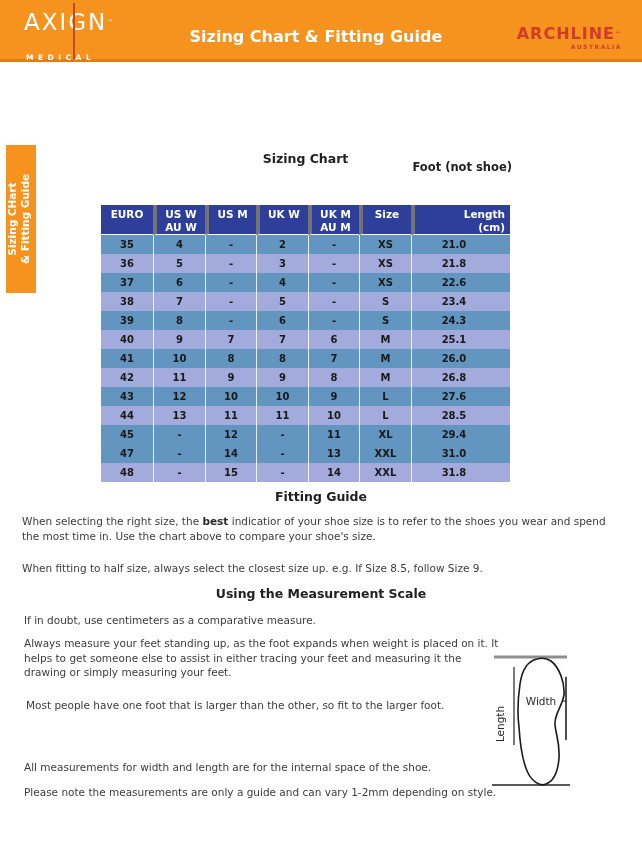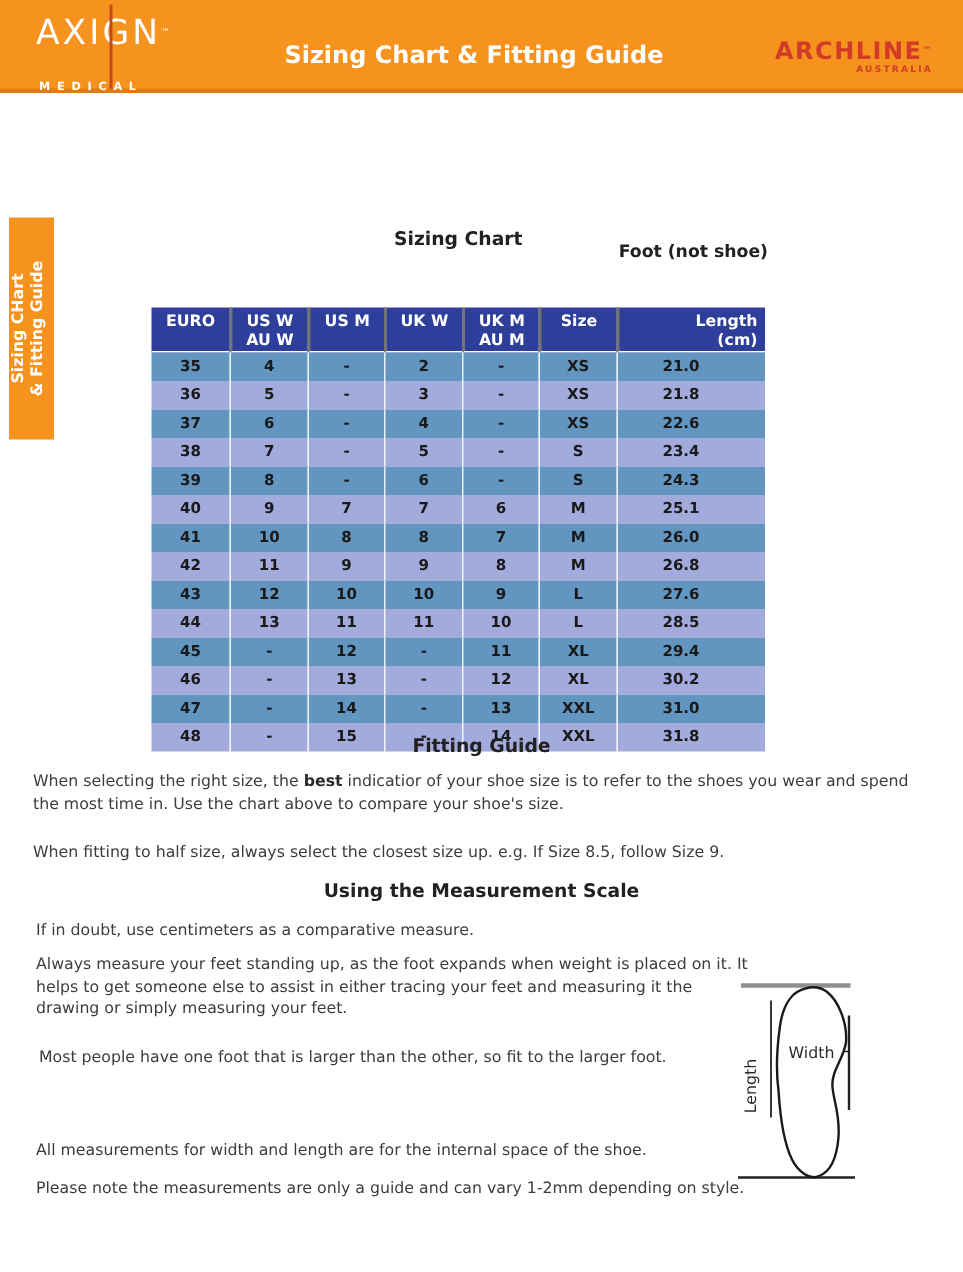--- a/index.html
+++ b/index.html
@@ -40,21 +40,21 @@
   
   .chart-title{position:absolute;left:101px;top:151px;width:409px;text-align:center;
     font-size:12.5px;font-weight:700;color:#232020;}
   .foot-note{position:absolute;left:300px;top:160px;width:212px;text-align:right;
     font-size:11.5px;font-weight:700;color:#232020;}
   table.sizing{position:absolute;left:101px;top:177px;width:409px;
     border-collapse:separate;border-spacing:0;table-layout:fixed;margin-top:28px;}
   table.sizing th{background:var(--table-header-blue);color:#fff;font-size:10.5px;
     font-weight:700;height:30px;vertical-align:top;padding-top:3px;text-align:center;
     border-bottom:1px solid #fff;line-height:13px;}
-  table.sizing th + th{border-left:2px solid #737373;}
+  table.sizing th + th{border-left:4px solid #737373;}
   table.sizing td{font-size:10px;font-weight:700;color:#191919;text-align:center;
     height:19px;line-height:19px;}
   table.sizing td + td{border-left:1px solid rgba(255,255,255,.85);}
   table.sizing th:last-child{text-align:right;padding-right:5px;}
   table.sizing td:last-child{padding-right:14px;}
   tr.row-a td{background:var(--row-blue);}
   tr.row-b td{background:var(--row-lavender);}
 
   
   .h-center{position:absolute;left:0;width:642px;text-align:center;
@@ -229,29 +229,20 @@
         </tr>
         <tr class="row-a">
           <td>45</td>
           <td>-</td>
           <td>12</td>
           <td>-</td>
           <td>11</td>
           <td>XL</td>
           <td>29.4</td>
         </tr>
-        <tr class="row-b">
-          <td>46</td>
-          <td>-</td>
-          <td>13</td>
-          <td>-</td>
-          <td>12</td>
-          <td>XL</td>
-          <td>30.2</td>
-        </tr>
         <tr class="row-a">
           <td>47</td>
           <td>-</td>
           <td>14</td>
           <td>-</td>
           <td>13</td>
           <td>XXL</td>
           <td>31.0</td>
         </tr>
         <tr class="row-b">

